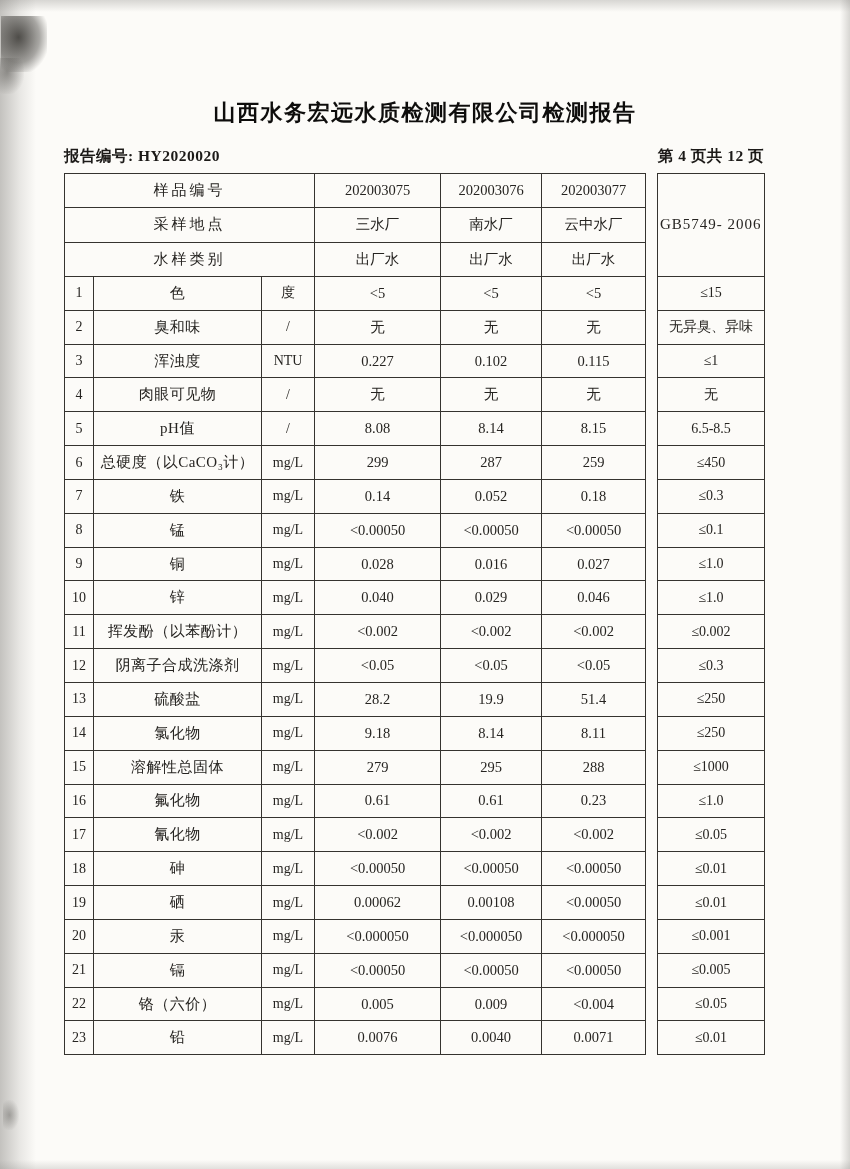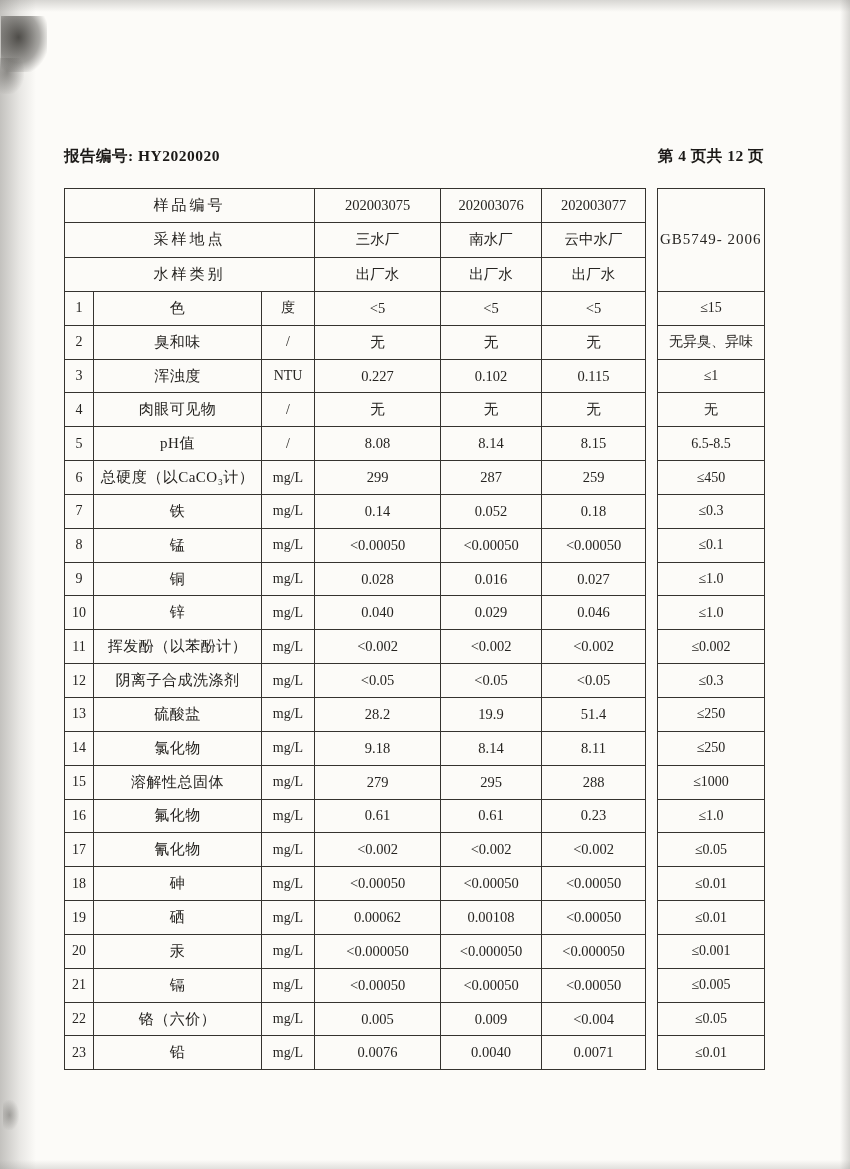--- a/index.html
+++ b/index.html
@@ -66,21 +66,21 @@
     justify-content: space-between;
     align-items: baseline;
     font-size: 15.5px;
     letter-spacing: 0.5px;
     color: #1c1a18;
     font-weight: bold;
   }
   
   table.report-table {
     position: absolute;
-    left: 64px; top: 188px;
+    left: 64px; top: 173px;
     width: 700px;
     border-collapse: collapse;
     table-layout: fixed;
     font-size: 14.5px;
     color: #262421;
   }
   table.report-table td {
     border: 1px solid #35332f;
     text-align: center;
     vertical-align: middle;
@@ -122,20 +122,21 @@
 <div class="page">
 
   <div class="art art-left"></div>
   <div class="art art-top"></div>
   <div class="art art-right"></div>
   <div class="art art-bottom"></div>
   <div class="art art-blob-tl"></div>
   <div class="art art-blob-tl2"></div>
   <div class="art art-blob-bl"></div>
 
+  <h1 class="title">山西水务宏远水质检测有限公司检测报告</h1>
 
   <div class="meta">
     <div>
       <span>报告编号:</span>
       <span>HY2020020</span>
     </div>
     <div>第 4 页共 12 页</div>
   </div>
 
   <table class="report-table">

